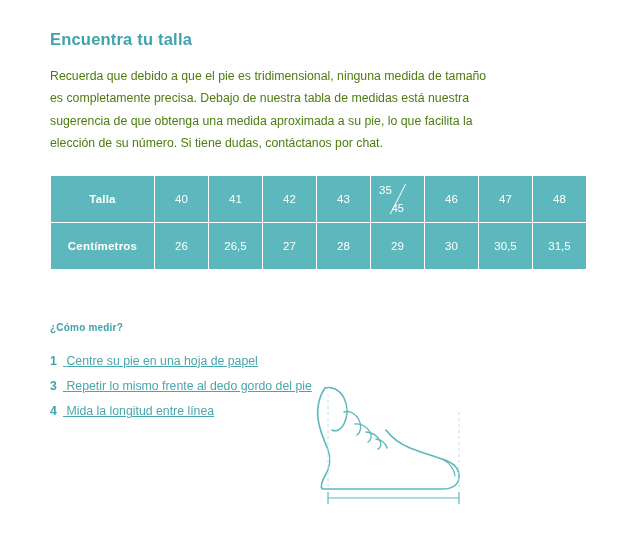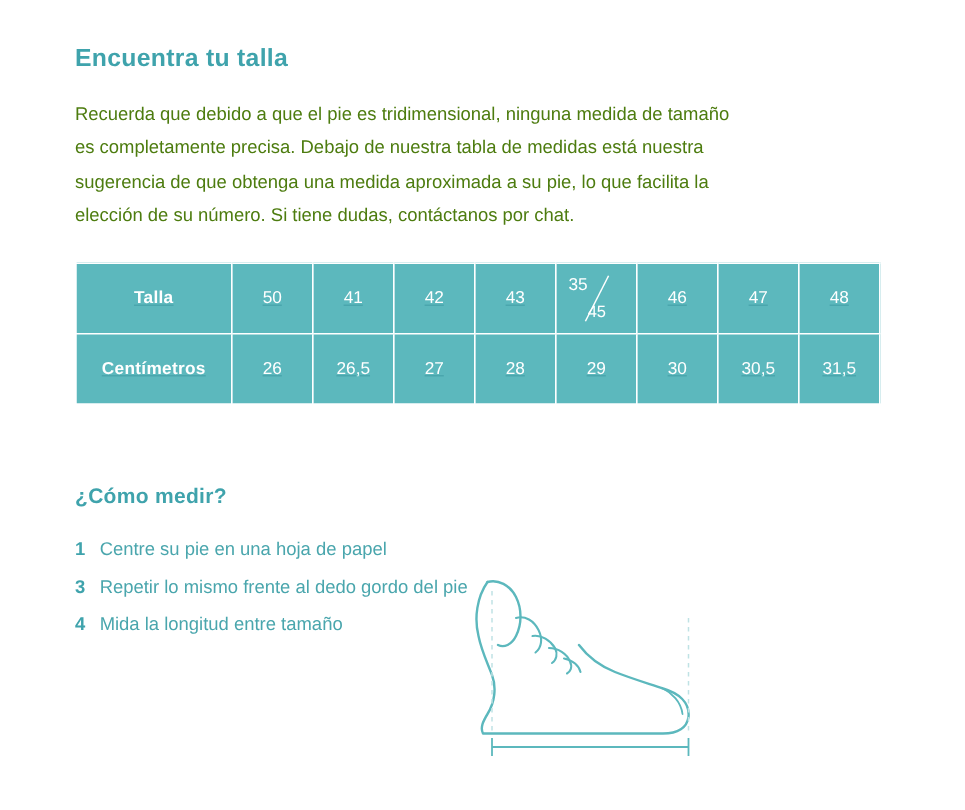--- a/index.html
+++ b/index.html
@@ -43,21 +43,20 @@
     margin: 0;
     padding-top: 42px;
     letter-spacing: 0.2px;
   }
   
   .size-table {
     margin-top: 20px;
     border-collapse: collapse;
     width: 529px;
     table-layout: fixed;
-    text-decoration: underline;
   }
   .size-table td {
     background: #5cb8bd;
     color: #ffffff;
     border: 1px solid #ffffff;
     text-align: center;
     font-size: 11.5px;
     height: 46px;
     vertical-align: middle;
     padding: 0;
@@ -92,34 +91,35 @@
     position: absolute;
     left: 50%;
     top: 6px;
     width: 1px;
     height: 34px;
     background: #ffffff;
     transform: translateX(-50%) rotate(27deg);
   }
   
   h2.measure-title {
-    font-size: 14px;
+    font-size: 10px;
     font-weight: bold;
     color: #3fa3ac;
     margin: 0;
     padding-top: 52px;
     letter-spacing: 0.2px;
   }
   ol.steps {
     list-style: none;
     margin: 16px 0 0 0;
     padding: 0;
     font-size: 12.3px;
     line-height: 2.07;
     color: #4aa6ad;
+    text-decoration: underline;
   }
   ol.steps li {
     white-space: nowrap;
   }
   ol.steps .num {
     font-weight: bold;
     color: #3fa3ac;
     display: inline-block;
     min-width: 13px;
   }
@@ -151,21 +151,21 @@
 
   <h1 class="title">Encuentra tu talla</h1>
 
   <p class="intro">Recuerda que debido a que el pie es tridimensional, ninguna medida de tamaño es completamente precisa. Debajo de nuestra tabla de medidas está nuestra sugerencia de que obtenga una medida aproximada a su pie, lo que facilita la elección de su número. Si tiene dudas, contáctanos por chat.</p>
 
 
   <table class="size-table">
     <tbody>
       <tr>
         <td class="rowhead">Talla</td>
-        <td class="cell">50</td>
+        <td class="cell">40</td>
         <td class="cell">41</td>
         <td class="cell">42</td>
         <td class="cell">43</td>
         <td class="cell">
           <div class="slashcell">
             <span class="top">35</span>
             <span class="line"></span>
             <span class="bot">45</span>
           </div>
         </td>
@@ -193,21 +193,21 @@
     <li>
       <span class="num">1</span>
       <span>Centre su pie en una hoja de papel</span>
     </li>
     <li>
       <span class="num">3</span>
       <span>Repetir lo mismo frente al dedo gordo del pie</span>
     </li>
     <li>
       <span class="num">4</span>
-      <span>Mida la longitud entre tamaño</span>
+      <span>Mida la longitud entre línea</span>
     </li>
   </ol>
 
   <div class="foot-figure">
     <svg width="230" height="125" viewBox="0 0 230 125" fill="none" xmlns="http://www.w3.org/2000/svg">
 
       <path d="M33 6 C26 16, 24 30, 27 42 C29 52, 33 60, 36 68 C39 76, 38 86, 33 94 C30 99, 28 103, 30 107 L150 107 C160 107, 166 103, 167 96 C168 86, 160 80, 150 77 C138 73, 128 70, 118 66 C108 62, 100 56, 94 48" stroke="#5cb8bd" stroke-width="1.6" fill="none" stroke-linecap="round" stroke-linejoin="round"></path>
 
       <path d="M33 6 C40 4, 48 8, 52 16 C56 24, 56 34, 52 42 C49 48, 44 50, 40 48" stroke="#5cb8bd" stroke-width="1.6" fill="none" stroke-linecap="round"></path>
 

